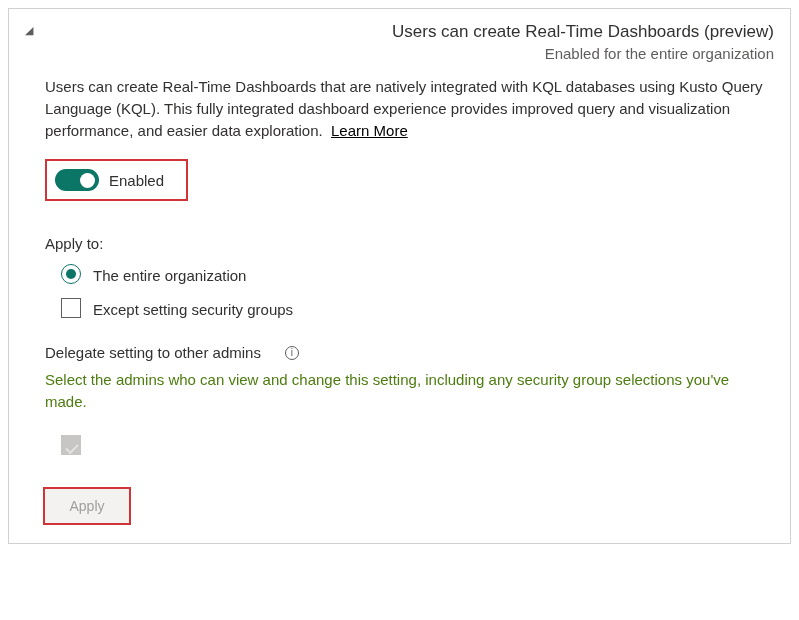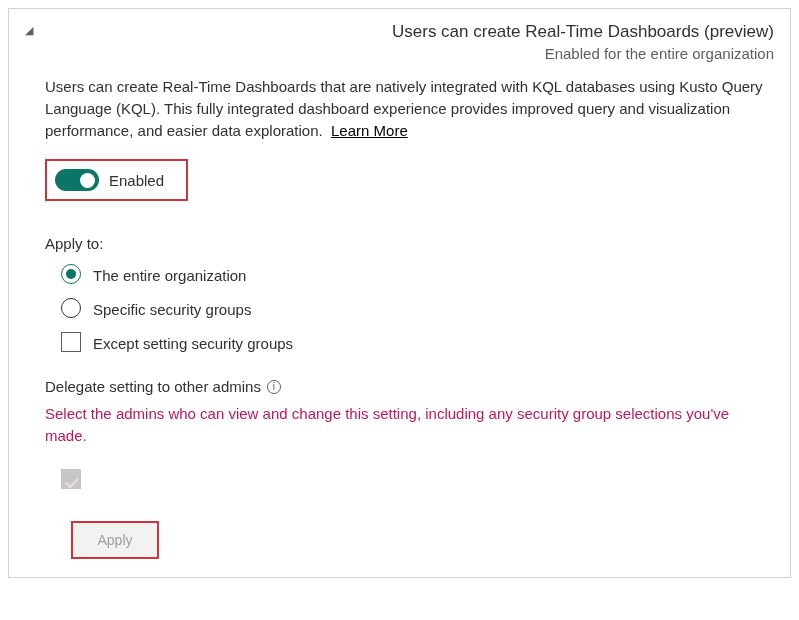--- a/index.html
+++ b/index.html
@@ -131,48 +131,47 @@
       left: 4px; top: 8px;
       width: 10px; height: 5px;
       border-left: 2px solid #fff;
       border-bottom: 2px solid #fff;
       transform: rotate(-45deg);
       opacity: 0.5;
     }
     .delegate-header {
       display: flex;
       align-items: center;
-      gap: 6px;
+      gap: 24px;
       margin-top: 26px;
       font-size: 15px;
     }
     .info-icon {
       width: 14px; height: 14px;
       border: 1px solid #605e5c;
       border-radius: 50%;
       font-size: 10px;
       line-height: 12px;
       text-align: center;
       color: #605e5c;
     }
     .delegate-desc {
       font-size: 15px;
-      color: #be185d;
+      color: #4d7c0f;
       margin-top: 8px;
       line-height: 1.45;
       max-width: 700px;
     }
     .delegate-check {
       margin-top: 22px;
     }
     .button-row {
       display: flex;
       gap: 14px;
       margin-top: 34px;
-      margin-left: 28px;
     }
     .btn {
       min-width: 84px;
       height: 34px;
       border: none;
       background: #f3f2f1;
       color: #a19f9d;
       font-size: 14px;
       font-family: inherit;
       cursor: pointer;
@@ -207,24 +206,20 @@
       <span class="toggle-label">Enabled</span>
     </div>
 
     <div class="section-label">Apply to:</div>
 
     <div class="radio-row">
       <div class="radio selected"></div>
       <span>The entire organization</span>
     </div>
 
-    <div class="radio-row">
-      <div class="radio"></div>
-      <span>Specific security groups</span>
-    </div>
 
     <div class="check-row">
       <div class="checkbox"></div>
       <span>Except setting security groups</span>
     </div>
 
     <div class="delegate-header">
       <span>Delegate setting to other admins</span>
       <span class="info-icon">i</span>
     </div>

